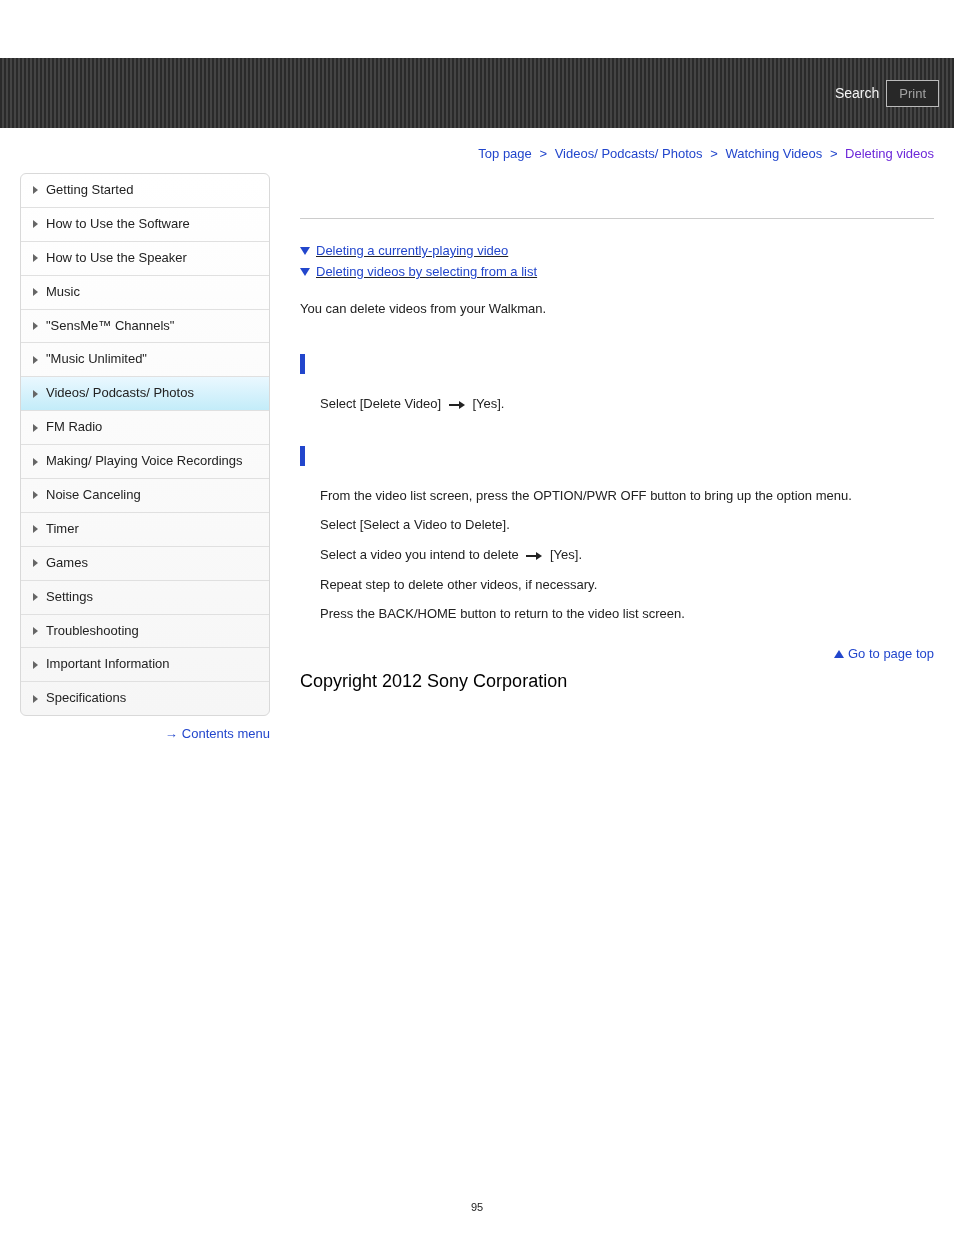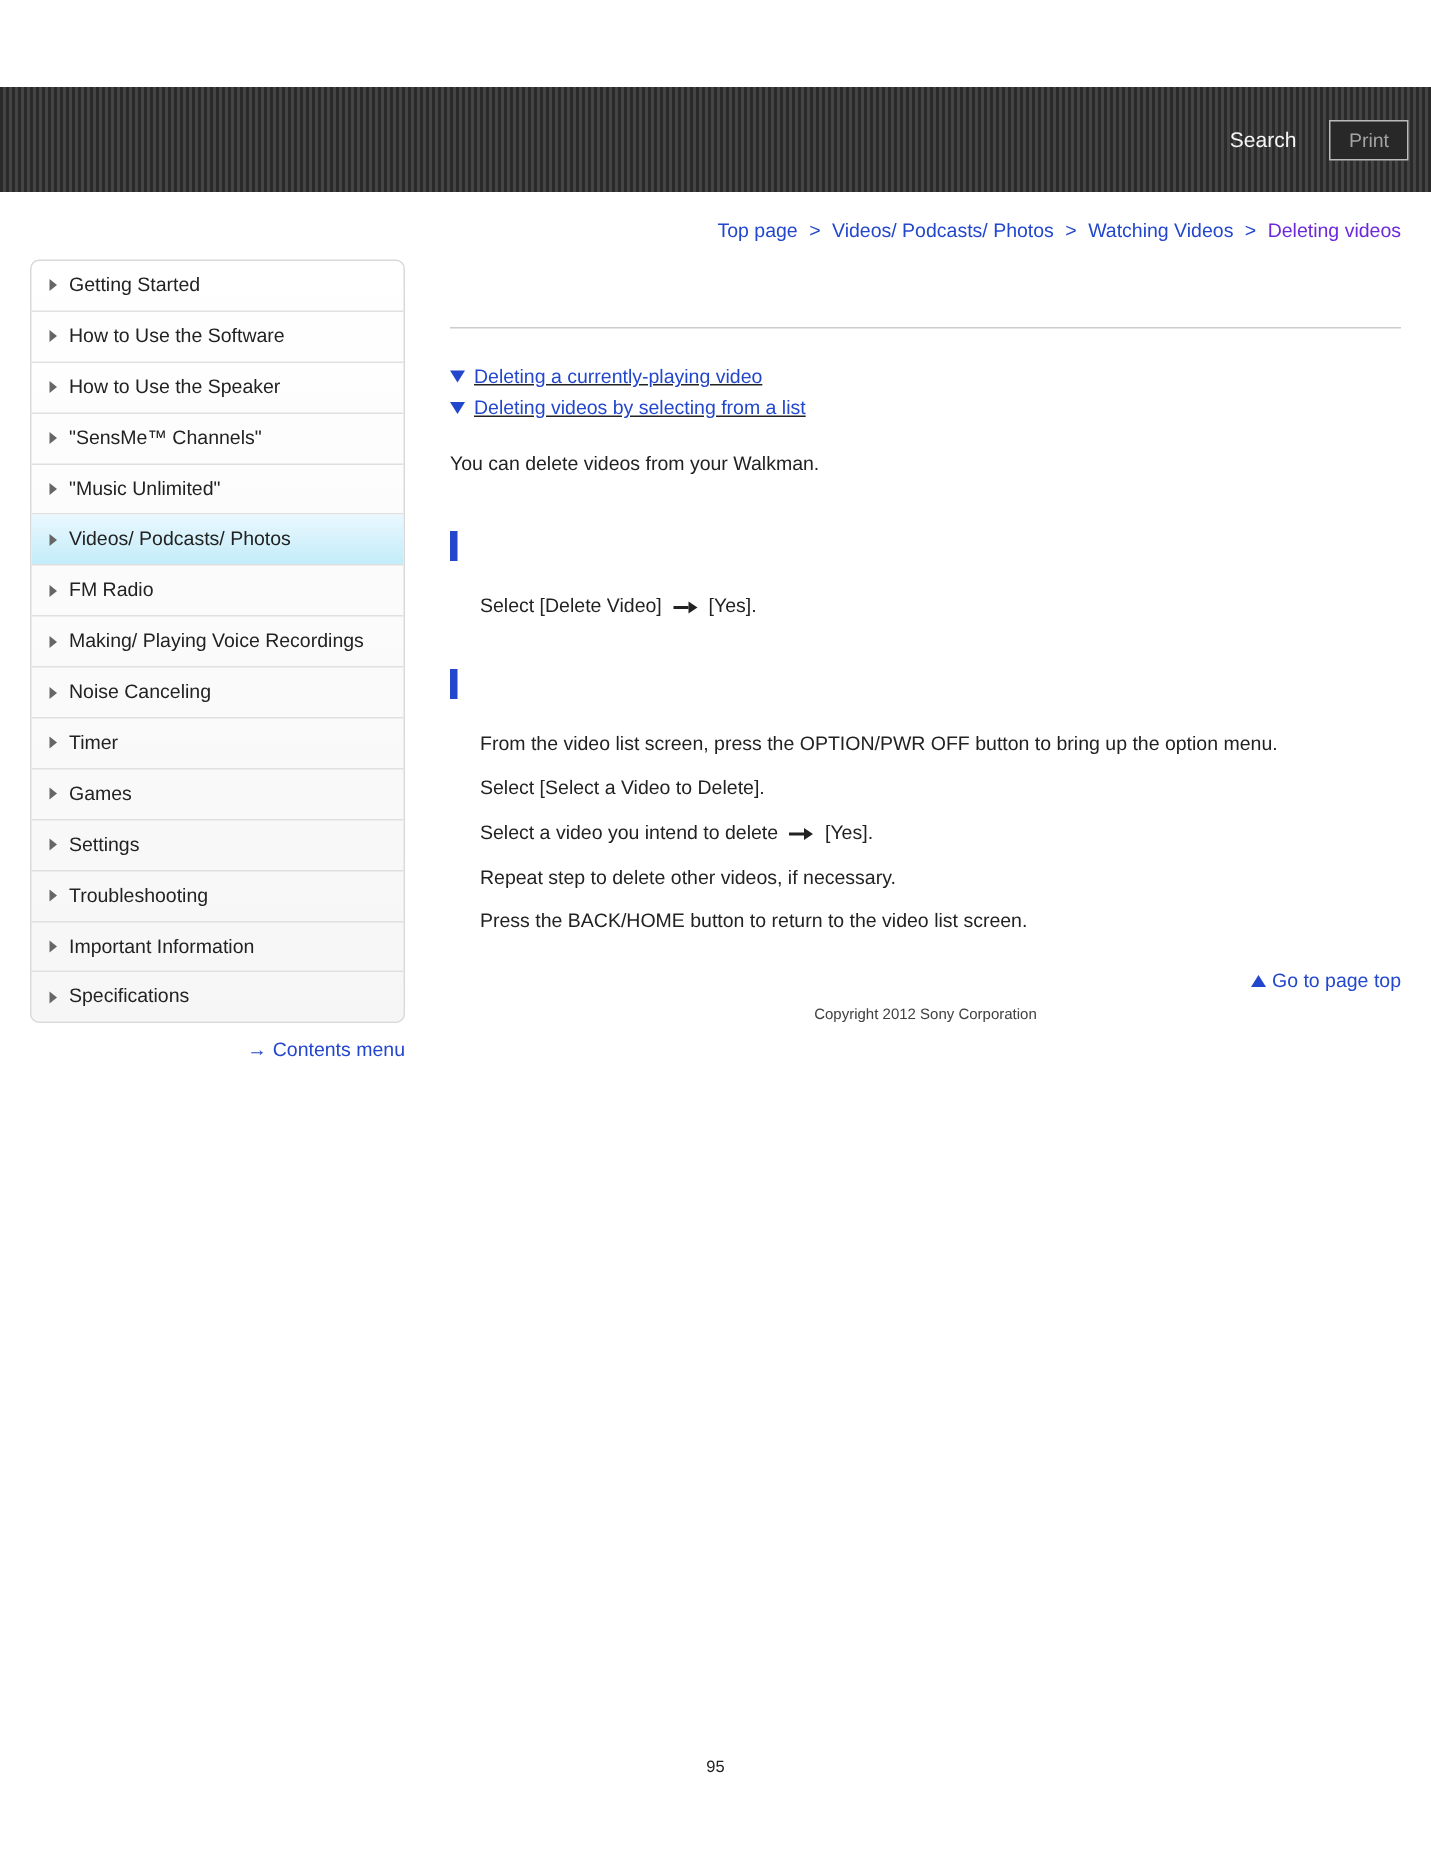--- a/index.html
+++ b/index.html
@@ -15,21 +15,21 @@
     height: 70px;
     background: repeating-linear-gradient(
       90deg,
       #2a2a2a 0px, #2a2a2a 2px,
       #444 2px, #444 4px
     );
     display: flex;
     justify-content: flex-end;
     align-items: center;
     padding-right: 15px;
-    gap: 22px;
+    gap: 7px;
     margin-top: 58px;
   }
   .topbar .search-link {
     color: #f5f5f5;
     text-decoration: none;
     font-size: 14px;
   }
   .topbar .print-btn {
     border: 1px solid #bbb;
     background: #282828;
@@ -170,23 +170,23 @@
   .up-triangle {
     width: 0; height: 0;
     border-left: 5px solid transparent;
     border-right: 5px solid transparent;
     border-bottom: 8px solid #2246cc;
     display: inline-block;
     margin-right: 4px;
   }
 
   .footer {
-    text-align: center;
-    font-size: 10px;
-    color: #404040;
+    text-align: left;
+    font-size: 18px;
+    color: #000000;
     padding: 10px 0 30px 0;
   }
   .page-number {
     text-align: center;
     font-size: 11px;
     color: #222;
     margin-top: 430px;
   }
 </style>
 </head>
@@ -224,20 +224,26 @@
         </li>
         <li>
           <a href="#">
             <span class="caret"></span>
             <span>How to Use the Speaker</span>
           </a>
         </li>
         <li>
           <a href="#">
             <span class="caret"></span>
+            <span>Music</span>
+          </a>
+        </li>
+        <li>
+          <a href="#">
+            <span class="caret"></span>
             <span>"SensMe™ Channels"</span>
           </a>
         </li>
         <li>
           <a href="#">
             <span class="caret"></span>
             <span>"Music Unlimited"</span>
           </a>
         </li>
         <li class="active">

